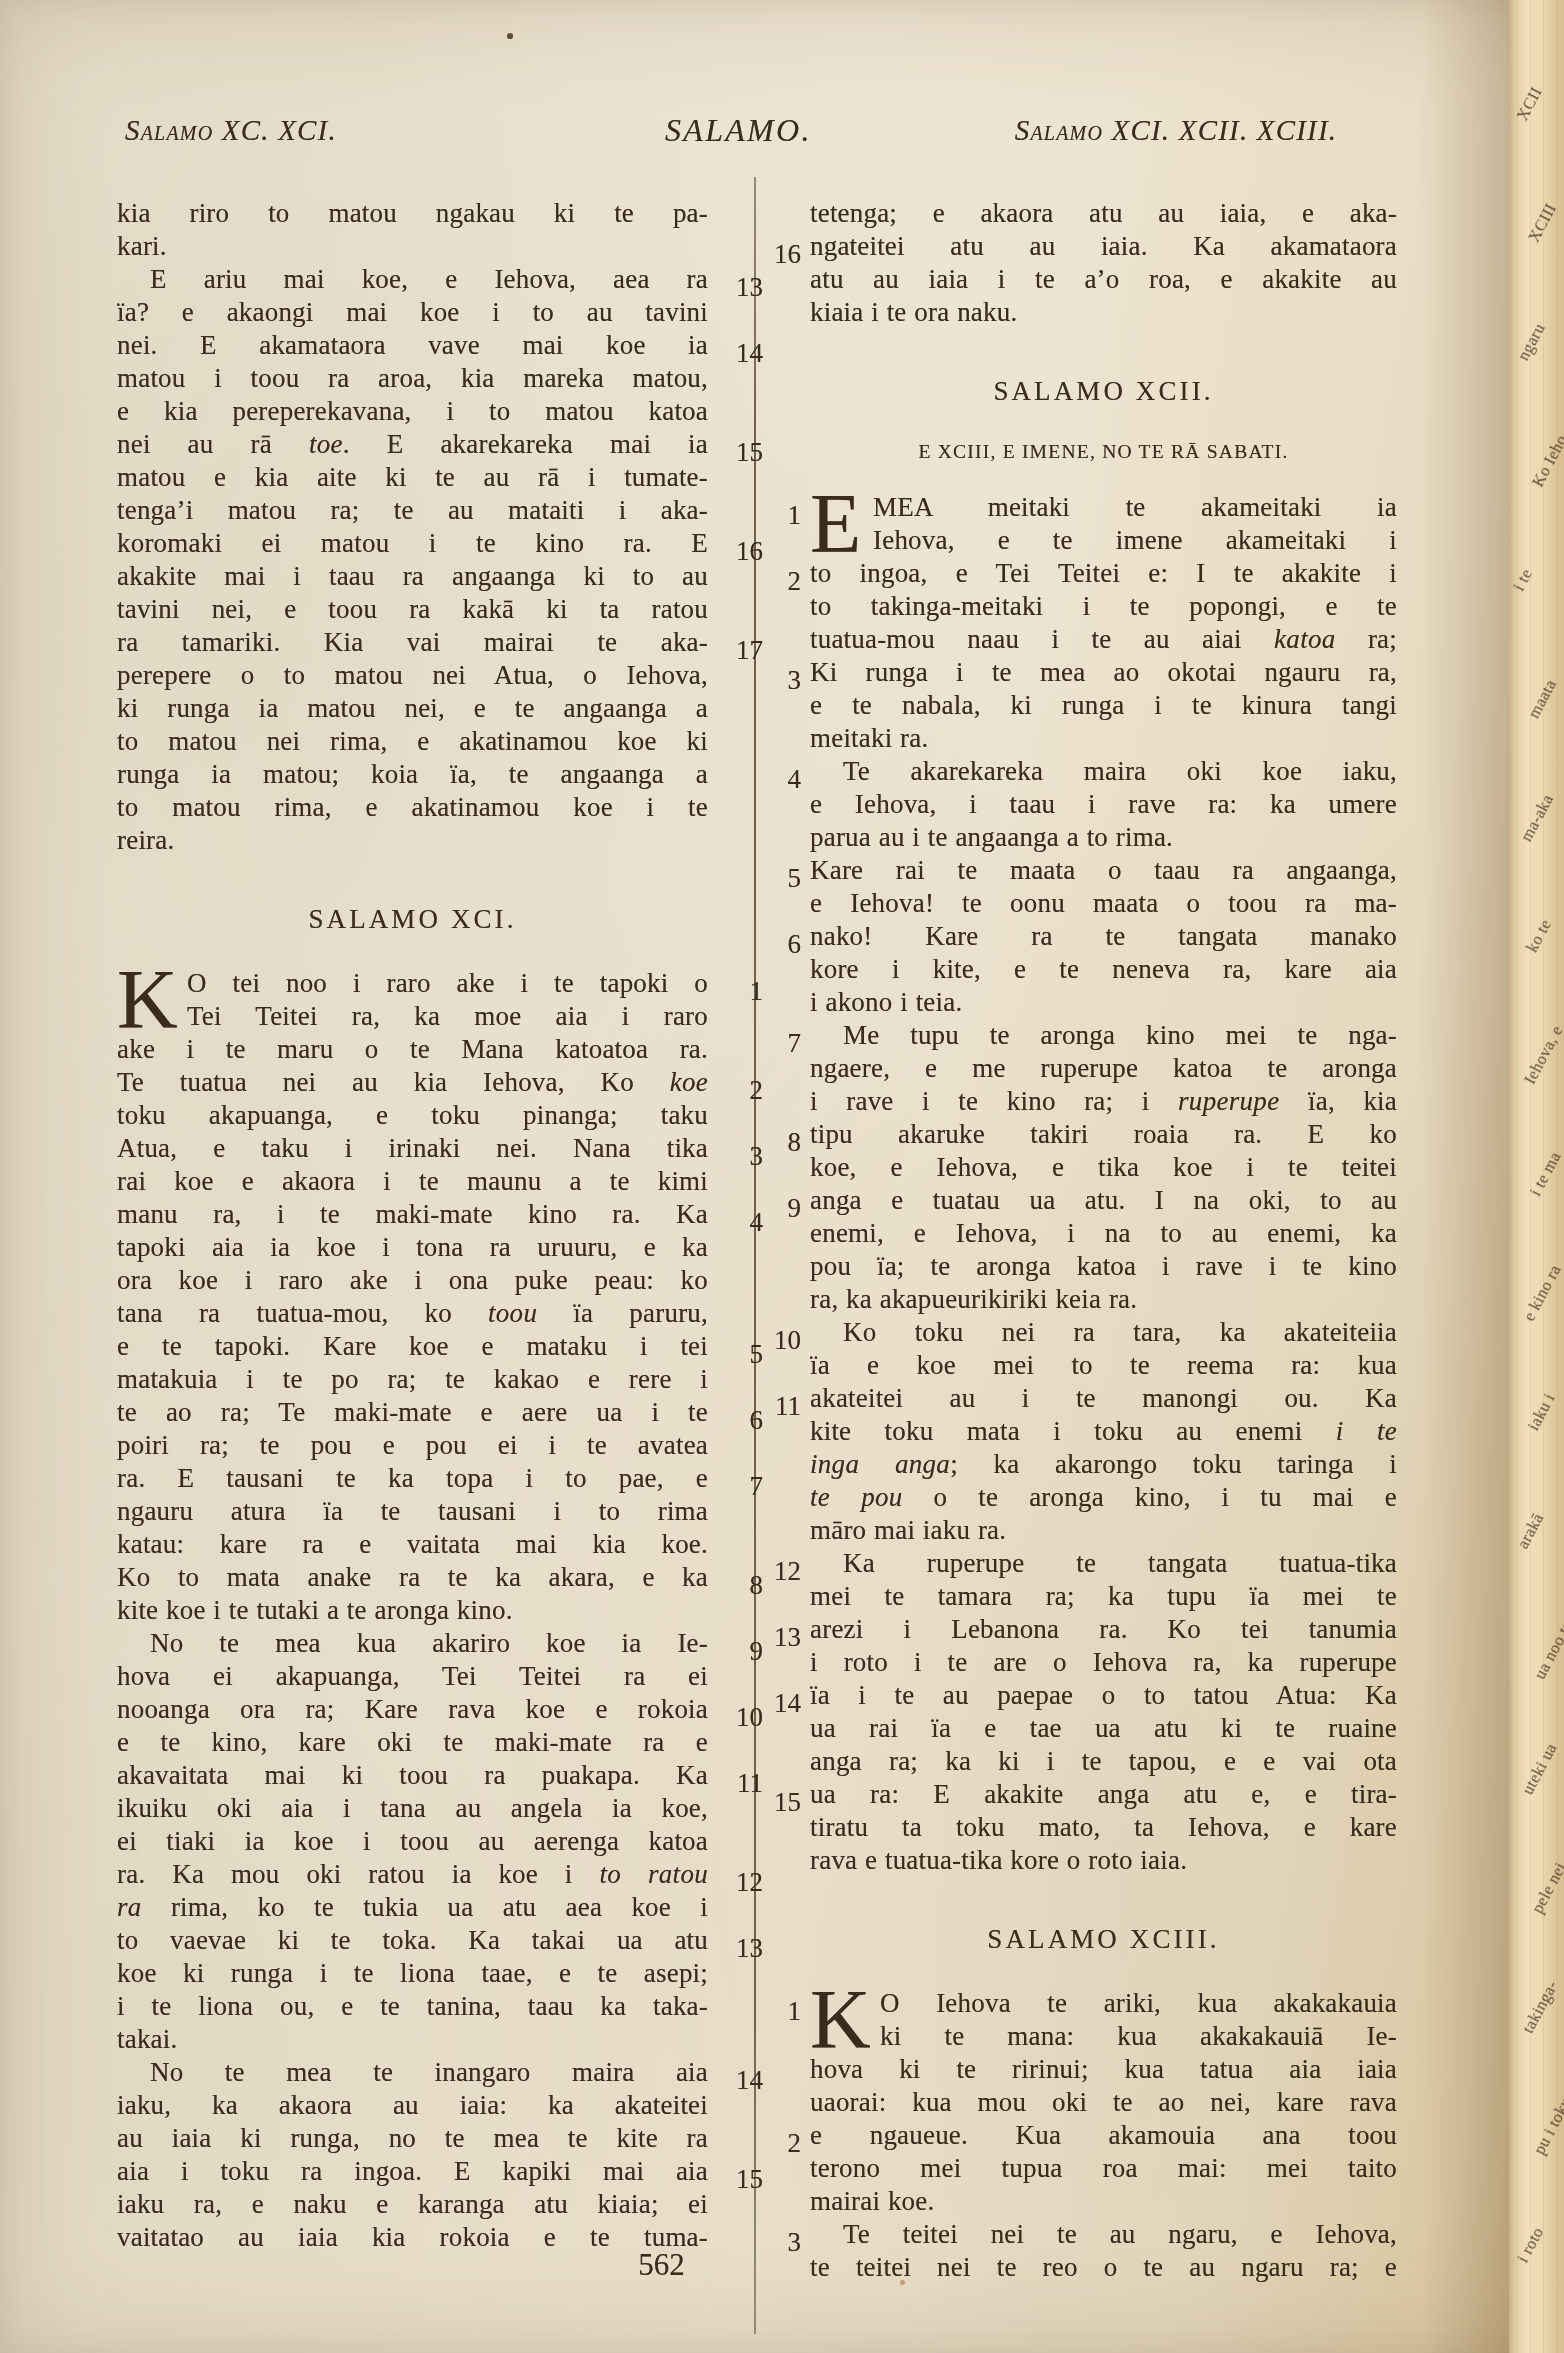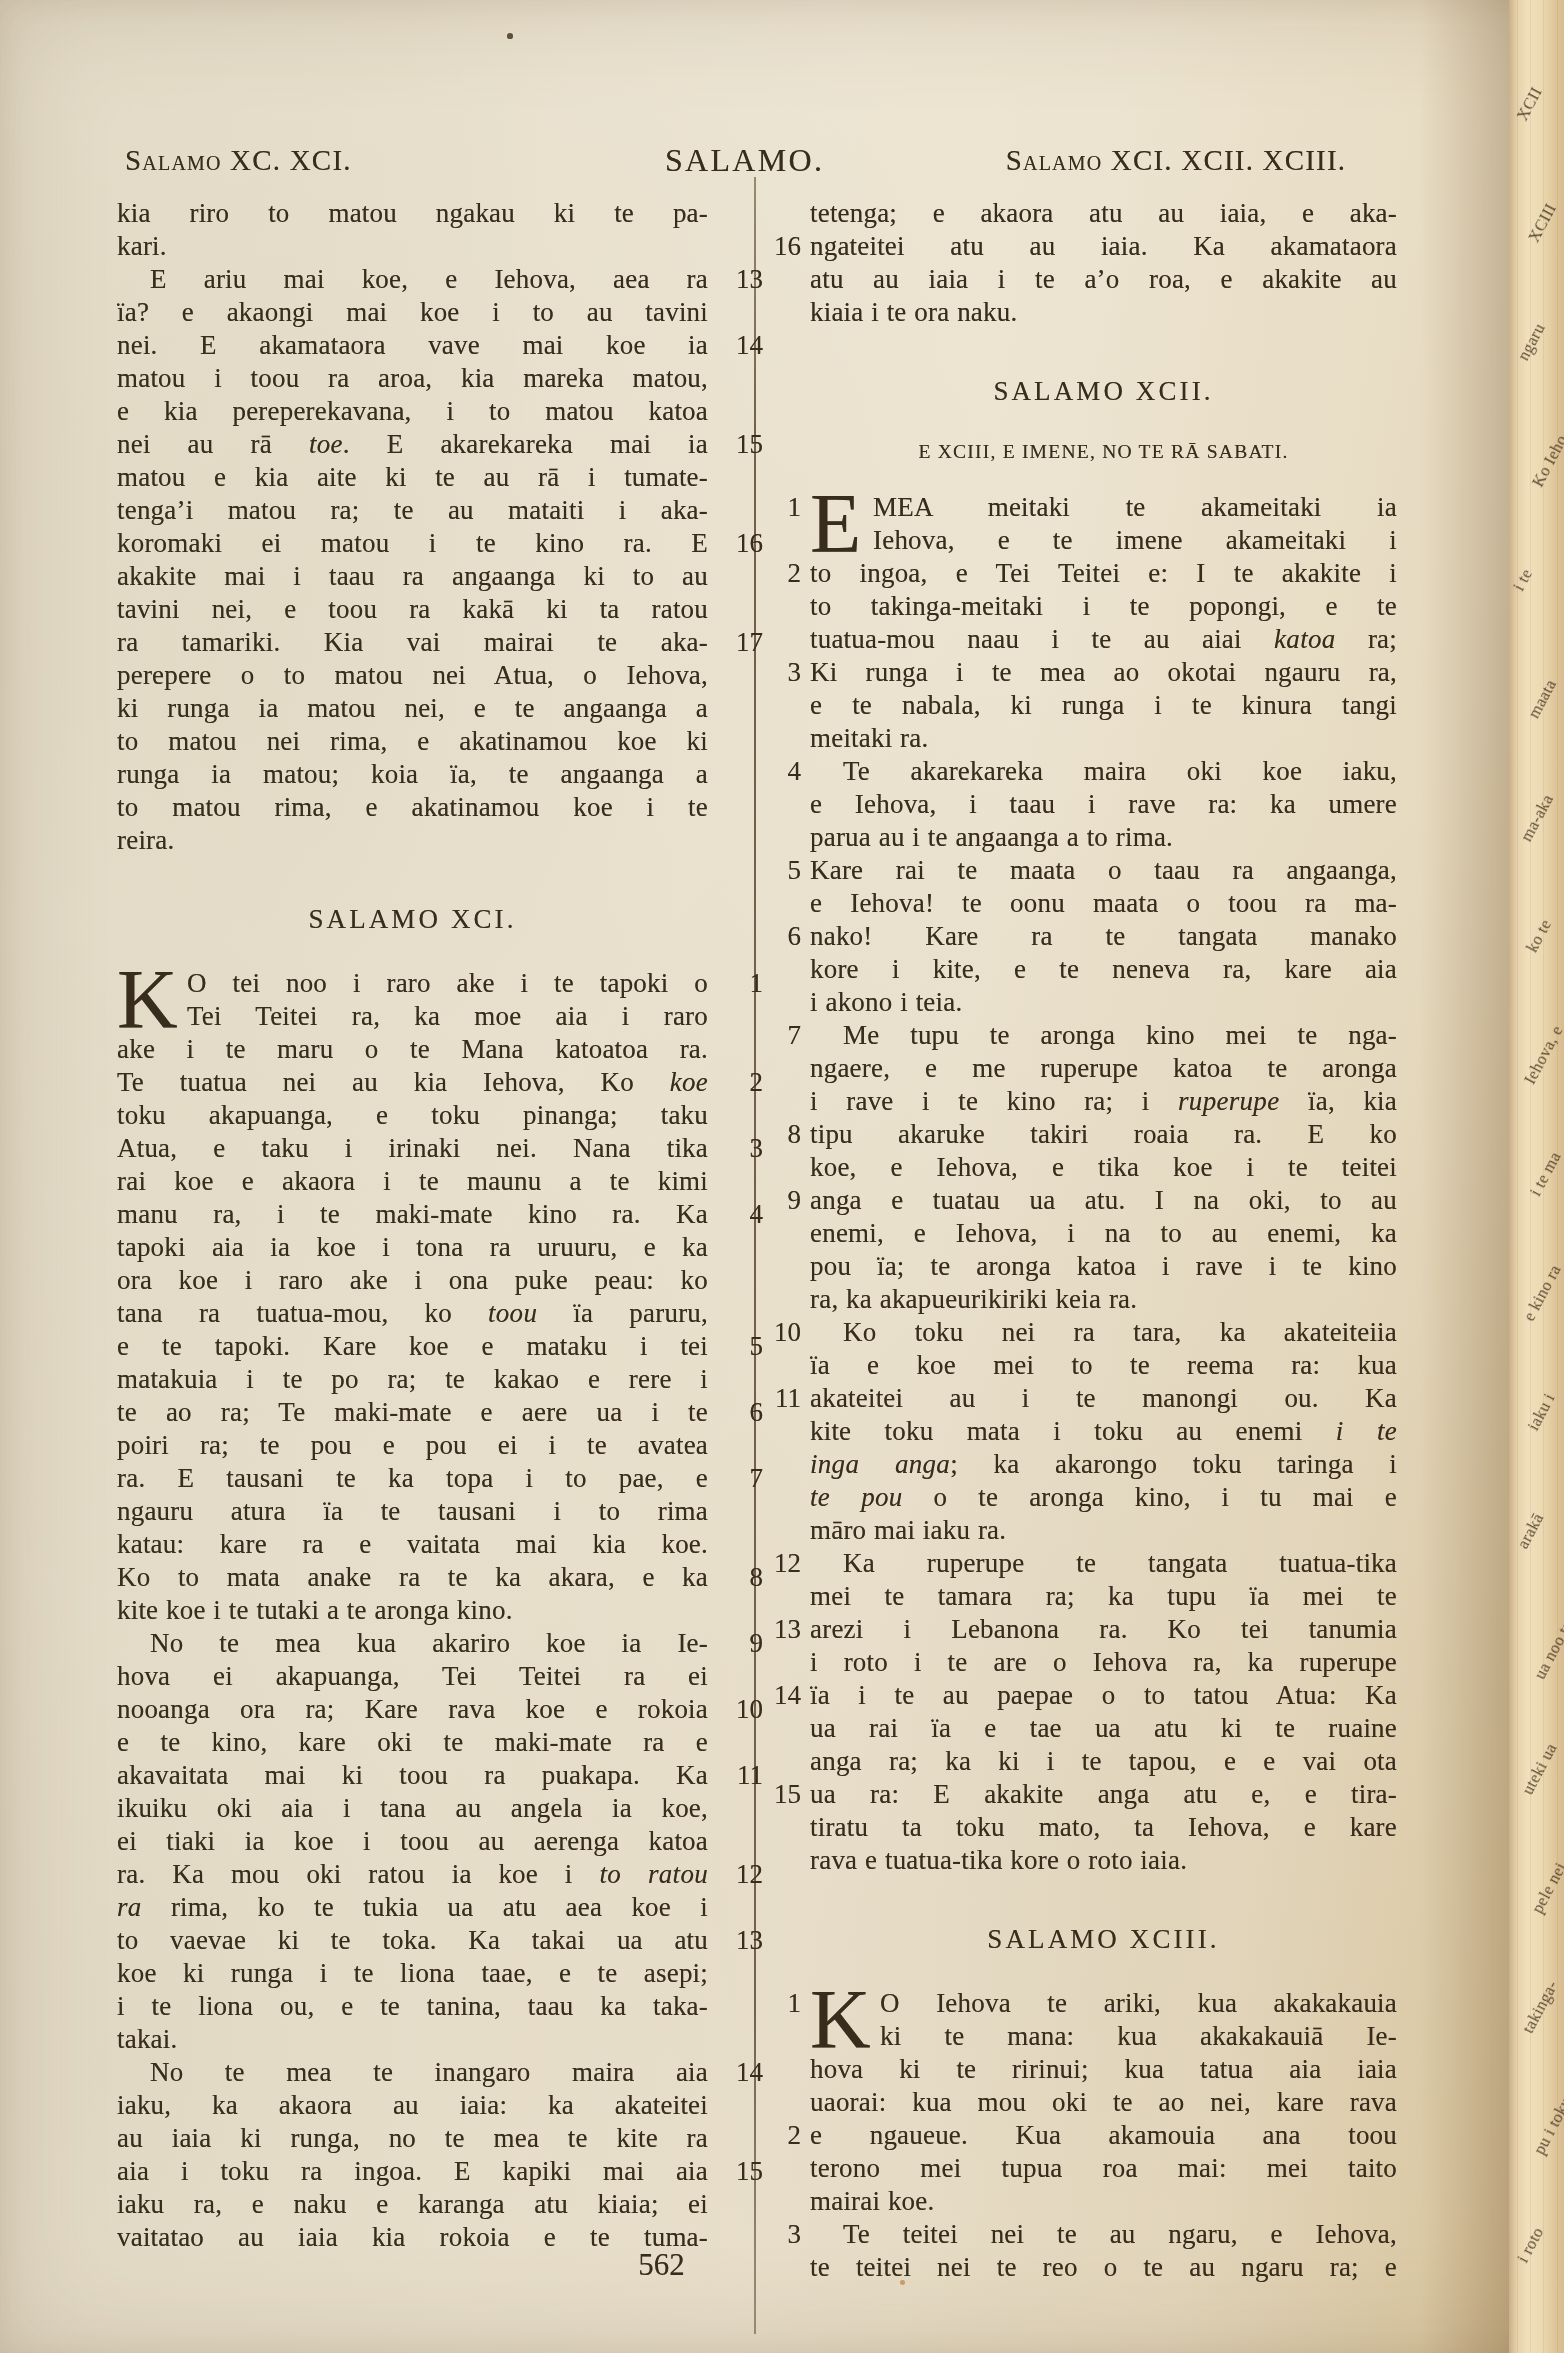--- a/index.html
+++ b/index.html
@@ -14,38 +14,38 @@
   }
   .page::before{
     content:"";position:absolute;inset:0;pointer-events:none;
     background:
       radial-gradient(ellipse at 18% 28%, rgba(120,95,60,.05), transparent 42%),
       radial-gradient(ellipse at 70% 78%, rgba(120,95,60,.06), transparent 46%),
       radial-gradient(ellipse at 50% 8%, rgba(255,255,250,.07), transparent 38%),
       radial-gradient(ellipse at 8% 88%, rgba(110,85,50,.07), transparent 40%);
   }
   
-  .rh{position:absolute;top:144px;height:33px;line-height:33px;white-space:nowrap;
-      text-shadow:0 0 0.5px rgba(56,42,24,.55);}
+  .rh{position:absolute;top:114px;height:33px;line-height:33px;white-space:nowrap;
+      text-shadow:0 0 0.5px rgba(56,42,24,.55);font-style:italic;}
   .rh.sc{font-variant:small-caps;font-size:29px;letter-spacing:1.2px;}
   .rh-left{left:125px;}
   .rh-center{left:665px;width:174px;text-align:left;font-size:32px;letter-spacing:2.3px;}
   .rh-right{left:956px;width:440px;text-align:center;}
   
   .col{position:absolute;top:185px;font-size:27px;line-height:33px;
        text-shadow:0 0 0.5px rgba(56,42,24,.5);margin-top:12px;}
   .col-left{left:117px;width:591px;}
   .col-right{left:810px;width:587px;}
   .line{position:relative;height:33px;text-align:justify;text-align-last:justify;
         word-spacing:0.8px;letter-spacing:0.2px;}
   .line.end{text-align-last:left;}
   .line.indent{padding-left:33px;}
   .line.pad-K{padding-left:70px;}
   .line.pad-E{padding-left:63px;}
-  .vnum{position:absolute;top:0;width:47px;line-height:33px;text-align:right;
+  .vnum{position:absolute;top:8px;width:47px;line-height:33px;text-align:right;
         text-align-last:right;letter-spacing:0;}
   .col-left .vnum{right:-55px;}
   .col-right .vnum{left:-56px;}
   .drop{position:absolute;left:0;top:0;font-size:84px;line-height:66px;letter-spacing:0;}
   .psalm-heading{height:34px;line-height:34px;margin:45px 0 31px;text-align:right;
         text-align-last:center;font-size:27px;letter-spacing:3.1px;white-space:nowrap;}
   .psalm-subtitle{height:25px;line-height:25px;margin:14px 0 27px;text-align:center;
         text-align-last:center;font-size:19.6px;letter-spacing:1.2px;white-space:nowrap;}
   i{letter-spacing:0.3px;}
   .page-number{position:absolute;left:603px;top:2247px;width:117px;text-align:center;

